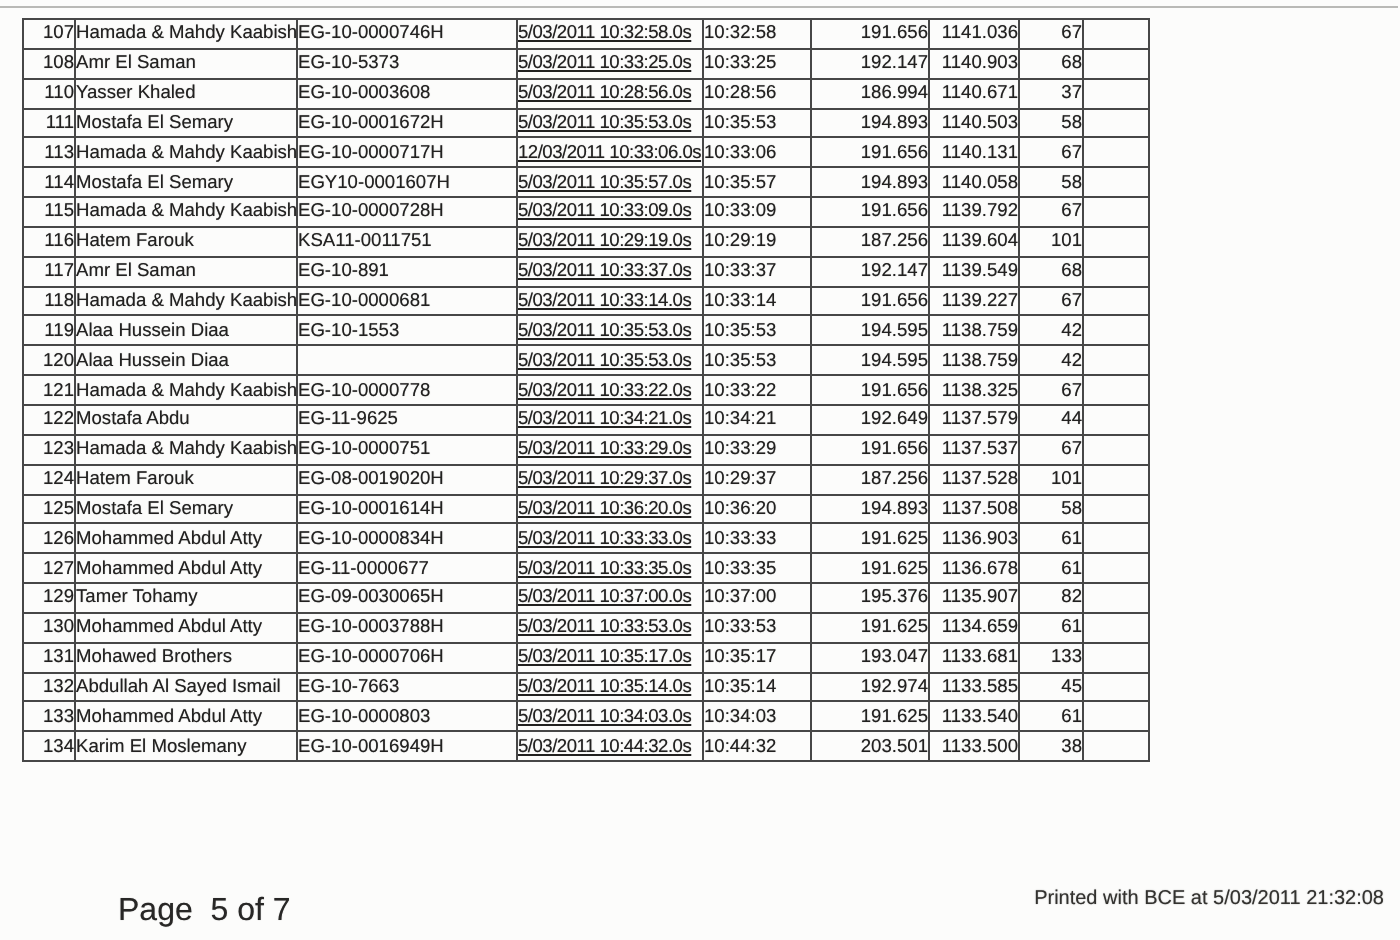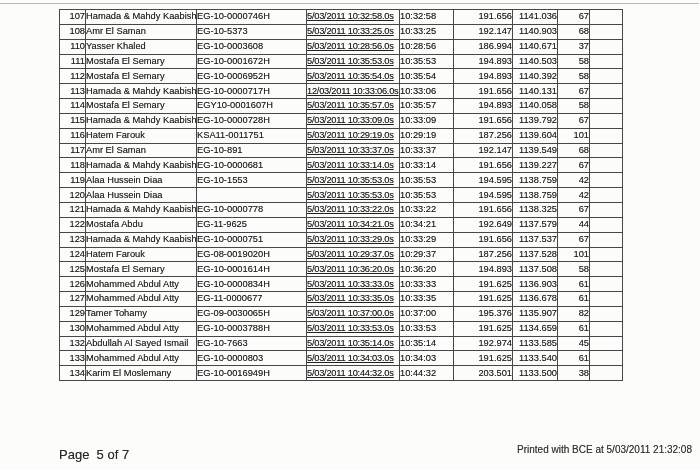--- a/index.html
+++ b/index.html
@@ -37,38 +37,38 @@
     border: 1px solid #474747;
     height: 13.85px;
     padding: 0;
     font-size: 9.3px;
     line-height: 13px;
     color: #222120;
     white-space: nowrap;
     overflow: hidden;
     text-shadow: 0 0 0.4px rgba(40,40,40,0.55);
   }
-  table.results { border: 1.5px solid #3d3d3d; margin-left: 48px; }
+  table.results { border: 1.5px solid #3d3d3d; }
   .col0 { width: 26px; }
   .col1 { width: 111px; }
   .col2 { width: 110px; }
   .col3 { width: 93px; text-decoration: underline; }
   .col4 { width: 54px; }
   .col5 { width: 59px; }
   .col6 { width: 45px; }
   .col7 { width: 32px; }
   .col8 { width: 33px; }
   td.a-l { text-align: left; padding-left: 4px; padding-right: 1px; }
   td.a-r { text-align: right; padding-right: 4px; padding-left: 1px; }
   td.c3 { letter-spacing: -0.25px; padding-left: 3px; }
   .footer-left {
     position: absolute;
     left: 22px;
     top: 447px;
-    font-size: 13px;
+    font-size: 16px;
     color: #282726;
     text-shadow: 0 0 0.4px rgba(40,40,40,0.5);
     white-space: pre;
     padding-left: 37px;
   }
   .footer-right {
     position: absolute;
     right: 8px;
     top: 444px;
     font-size: 10px;
@@ -135,31 +135,20 @@
           <td class="a-l col1">Mostafa El Semary</td>
           <td class="a-l col2">EG-10-0001672H</td>
           <td class="a-l c3 col3">5/03/2011 10:35:53.0s</td>
           <td class="a-l col4">10:35:53</td>
           <td class="a-r col5">194.893</td>
           <td class="a-r col6">1140.503</td>
           <td class="a-r col7">58</td>
           <td class="a-l col8"></td>
         </tr>
         <tr>
-          <td class="a-r col0">112</td>
-          <td class="a-l col1">Mostafa El Semary</td>
-          <td class="a-l col2">EG-10-0006952H</td>
-          <td class="a-l c3 col3">5/03/2011 10:35:54.0s</td>
-          <td class="a-l col4">10:35:54</td>
-          <td class="a-r col5">194.893</td>
-          <td class="a-r col6">1140.392</td>
-          <td class="a-r col7">58</td>
-          <td class="a-l col8"></td>
-        </tr>
-        <tr>
           <td class="a-r col0">113</td>
           <td class="a-l col1">Hamada &amp; Mahdy Kaabish</td>
           <td class="a-l col2">EG-10-0000717H</td>
           <td class="a-l c3 col3">12/03/2011 10:33:06.0s</td>
           <td class="a-l col4">10:33:06</td>
           <td class="a-r col5">191.656</td>
           <td class="a-r col6">1140.131</td>
           <td class="a-r col7">67</td>
           <td class="a-l col8"></td>
         </tr>
@@ -333,20 +322,31 @@
           <td class="a-l col1">Mohammed Abdul Atty</td>
           <td class="a-l col2">EG-10-0003788H</td>
           <td class="a-l c3 col3">5/03/2011 10:33:53.0s</td>
           <td class="a-l col4">10:33:53</td>
           <td class="a-r col5">191.625</td>
           <td class="a-r col6">1134.659</td>
           <td class="a-r col7">61</td>
           <td class="a-l col8"></td>
         </tr>
         <tr>
+          <td class="a-r col0">131</td>
+          <td class="a-l col1">Mohawed Brothers</td>
+          <td class="a-l col2">EG-10-0000706H</td>
+          <td class="a-l c3 col3">5/03/2011 10:35:17.0s</td>
+          <td class="a-l col4">10:35:17</td>
+          <td class="a-r col5">193.047</td>
+          <td class="a-r col6">1133.681</td>
+          <td class="a-r col7">133</td>
+          <td class="a-l col8"></td>
+        </tr>
+        <tr>
           <td class="a-r col0">132</td>
           <td class="a-l col1">Abdullah Al Sayed Ismail</td>
           <td class="a-l col2">EG-10-7663</td>
           <td class="a-l c3 col3">5/03/2011 10:35:14.0s</td>
           <td class="a-l col4">10:35:14</td>
           <td class="a-r col5">192.974</td>
           <td class="a-r col6">1133.585</td>
           <td class="a-r col7">45</td>
           <td class="a-l col8"></td>
         </tr>

